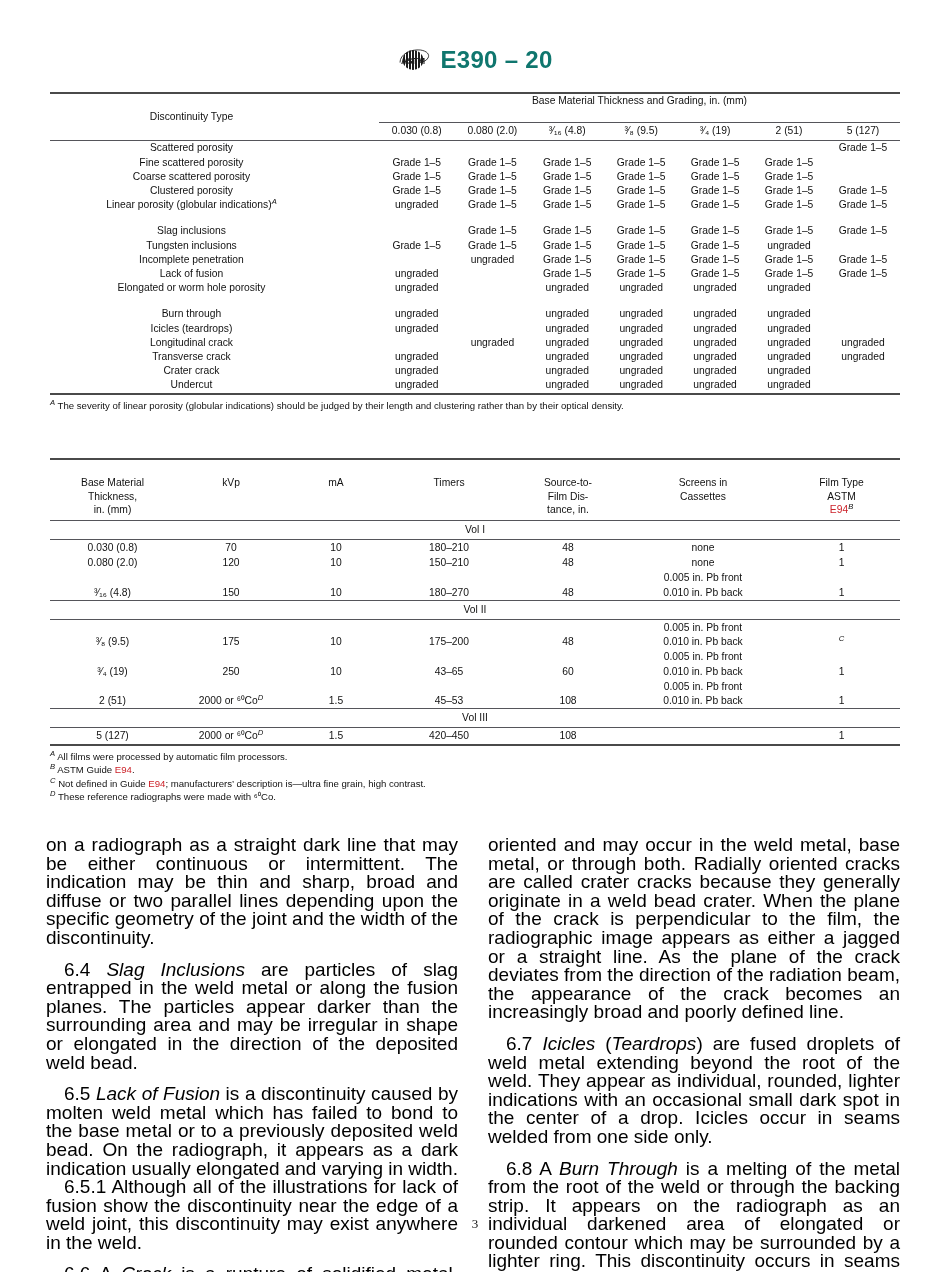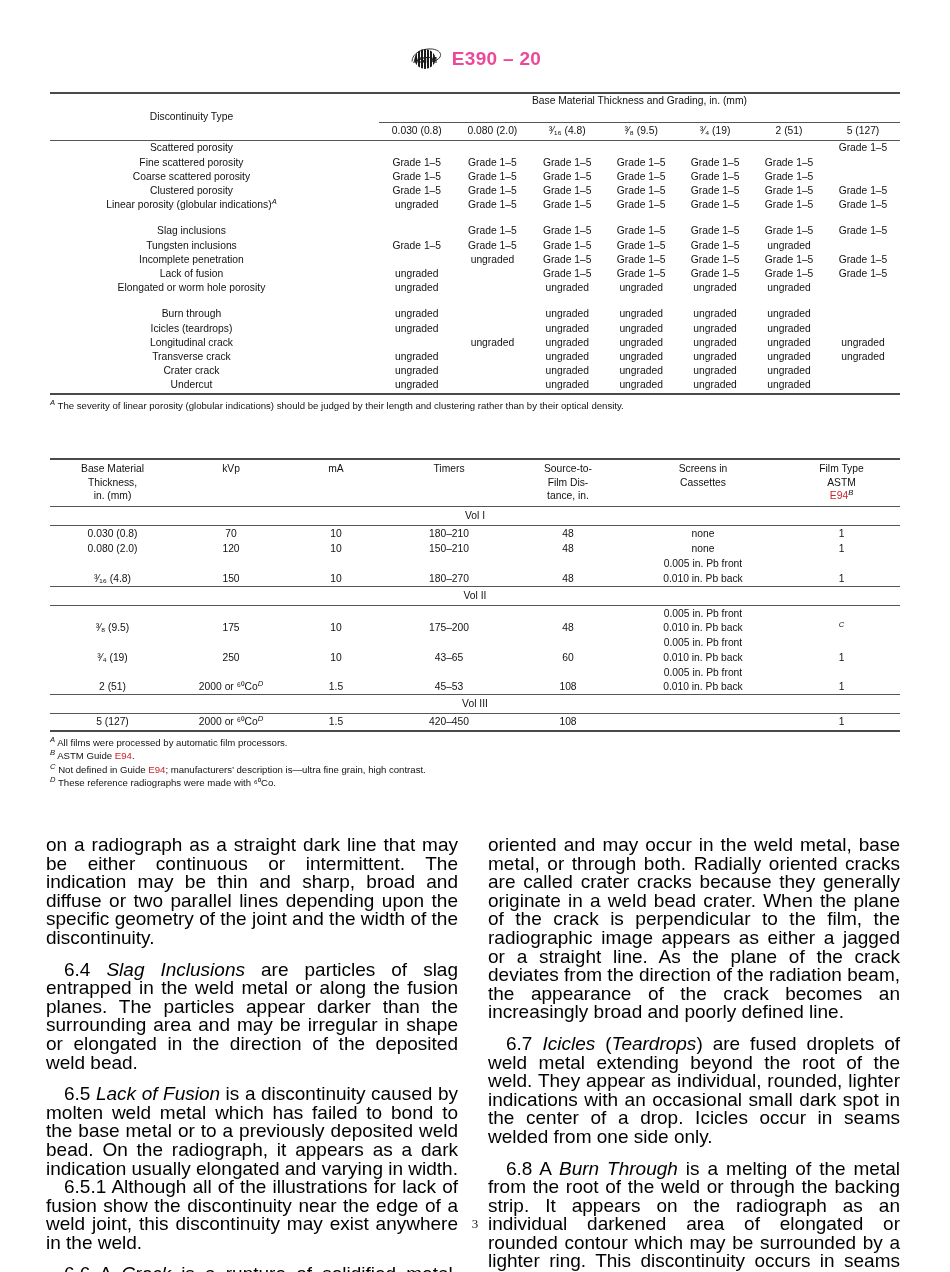--- a/index.html
+++ b/index.html
@@ -37,23 +37,23 @@
   }
   .astm-logo {
     width: 34px;
     height: 26px;
     flex: none;
     display: block;
   }
   .runhead-title {
     font-family: "Liberation Sans", sans-serif;
     font-weight: bold;
-    font-size: 19px;
+    font-size: 24px;
     letter-spacing: 0.3px;
-    color: #ec4899;
+    color: #0f766e;
   }
 
   
   .tbl-wrap {
     position: absolute;
     left: 50px;
     width: 850px;
   }
   .tbl-caption {
     font-family: "Liberation Sans", sans-serif;
@@ -126,21 +126,21 @@
     line-height: 13.6px;
     color: #111;
   }
   .footnotes div { white-space: nowrap; }
 
   
   #table3-wrap { top: 458px; }
   #t3 td { text-align: center; }
   #t3 .hdr td {
     vertical-align: top;
-    padding-top: 2px;
+    padding-top: 16px;
     padding-bottom: 3px;
     line-height: 13.6px;
   }
   #t3 .volrow td {
     text-align: center;
     padding: 2px 0 2px 0;
   }
   #t3 td.scr {
     text-align: center;
   }

